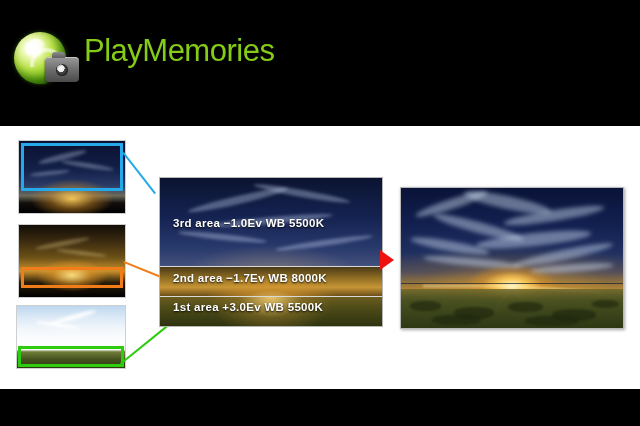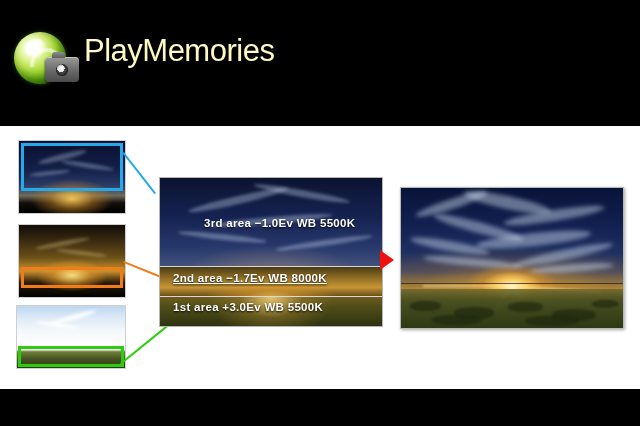--- a/index.html
+++ b/index.html
@@ -22,21 +22,21 @@
        transform:rotate(35deg);filter:blur(.6px);}
   .cam{position:absolute;left:33px;top:27px;width:34px;height:25px;border-radius:4px;
        background:linear-gradient(#9a9a9a,#6a6a6a 55%,#4a4a4a);
        box-shadow:inset 0 1px 0 rgba(255,255,255,.45), 0 1px 2px rgba(0,0,0,.8);}
   .cam:before{content:"";position:absolute;left:7px;top:-5px;width:13px;height:6px;border-radius:3px 3px 0 0;
        background:linear-gradient(#8d8d8d,#5f5f5f);}
   .cam-lens{position:absolute;left:11px;top:7px;width:12px;height:12px;border-radius:50%;
        background:radial-gradient(circle at 40% 35%,#ffffff 0%,#e6e6e6 35%,#4a4a4a 36%,#1c1c1c 100%);
        box-shadow:inset 0 0 2px #000;}
   .brand{position:absolute;left:84px;top:34px;}
-  .brand-main{color:#fef9c3;font-size:31px;line-height:34px;letter-spacing:-.5px;}
+  .brand-main{color:#84cc16;font-size:31px;line-height:34px;letter-spacing:-.5px;}
   .brand-sub{color:#b9b9b9;font-size:16px;line-height:20px;text-align:right;letter-spacing:.3px;}
   .title-ja{position:absolute;left:290px;top:32px;color:#fff;font-size:36px;line-height:44px;
        letter-spacing:1px;white-space:nowrap;}
 
   
   .panel{position:absolute;left:0;top:126px;width:640px;height:263px;background:#fff;}
 
   
   .thumb{position:absolute;border:1px solid #cfcfcf;overflow:hidden;}
   .t1{left:18px;top:140px;width:106px;height:72px;}
@@ -175,22 +175,22 @@
       <div class="wisp" style="left:42%;top:14%;width:44%;height:8%;transform:rotate(10deg)"></div>
       <div class="wisp" style="left:22%;top:44%;width:56%;height:8%;transform:rotate(-5deg)"></div>
       <div class="wisp" style="left:8%;top:64%;width:40%;height:7%;transform:rotate(6deg)"></div>
       <div class="wisp" style="left:52%;top:70%;width:44%;height:7%;transform:rotate(-8deg)"></div>
     </div>
     <div class="divider" style="top:88px;"></div>
     <div class="band b2"></div>
     <div class="divider" style="top:118px;"></div>
     <div class="band b1"></div>
 
-    <div class="caption" style="left:13px;top:39px;margin-left:31px;">3rd area  −1.0Ev  WB 5500K</div>
-    <div class="caption" style="left:13px;top:94px;text-decoration:underline;">2nd area  −1.7Ev  WB 8000K</div>
+    <div class="caption" style="left:13px;top:39px;">3rd area  −1.0Ev  WB 5500K</div>
+    <div class="caption" style="left:13px;top:94px;">2nd area  −1.7Ev  WB 8000K</div>
     <div class="caption" style="left:13px;top:123px;">1st area  +3.0Ev  WB 5500K</div>
   </div>
 
   <div class="arrow"></div>
 
   <div class="result">
     <div class="res-sky">
       <div class="wisp" style="left:6%;top:8%;width:34%;height:7%;transform:rotate(-18deg)"></div>
       <div class="wisp" style="left:28%;top:6%;width:40%;height:9%;transform:rotate(12deg)"></div>
       <div class="wisp" style="left:46%;top:16%;width:46%;height:8%;transform:rotate(-9deg)"></div>

